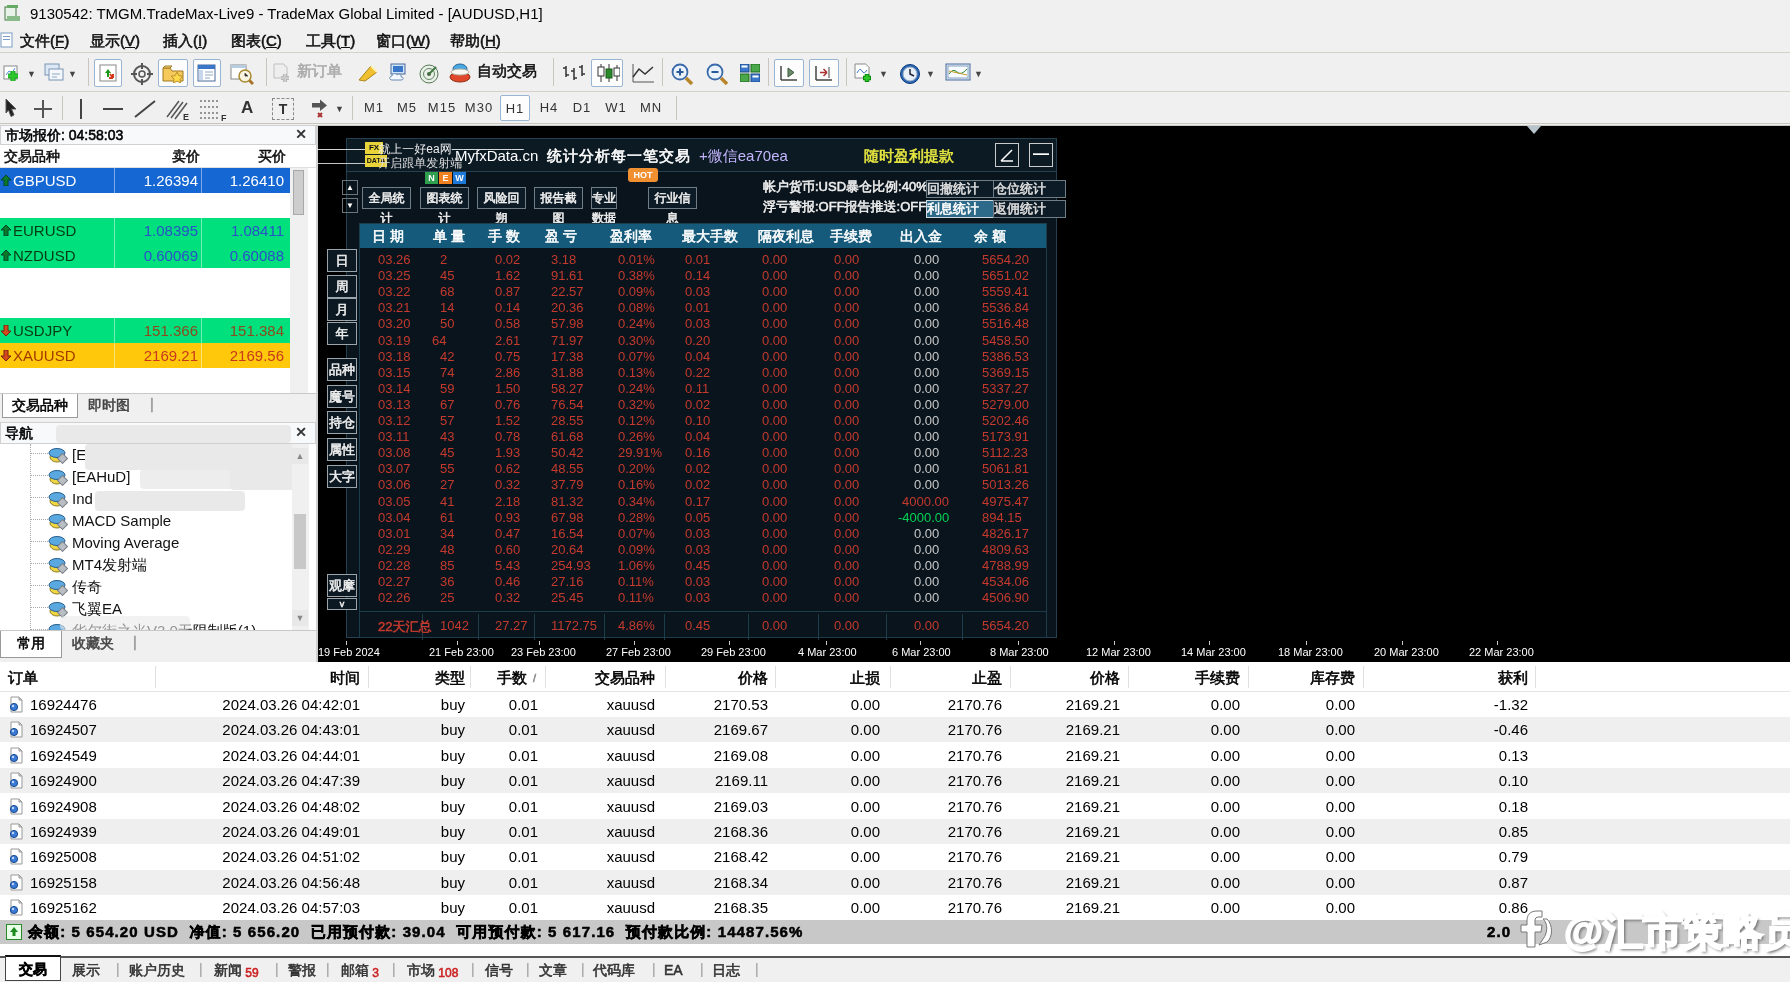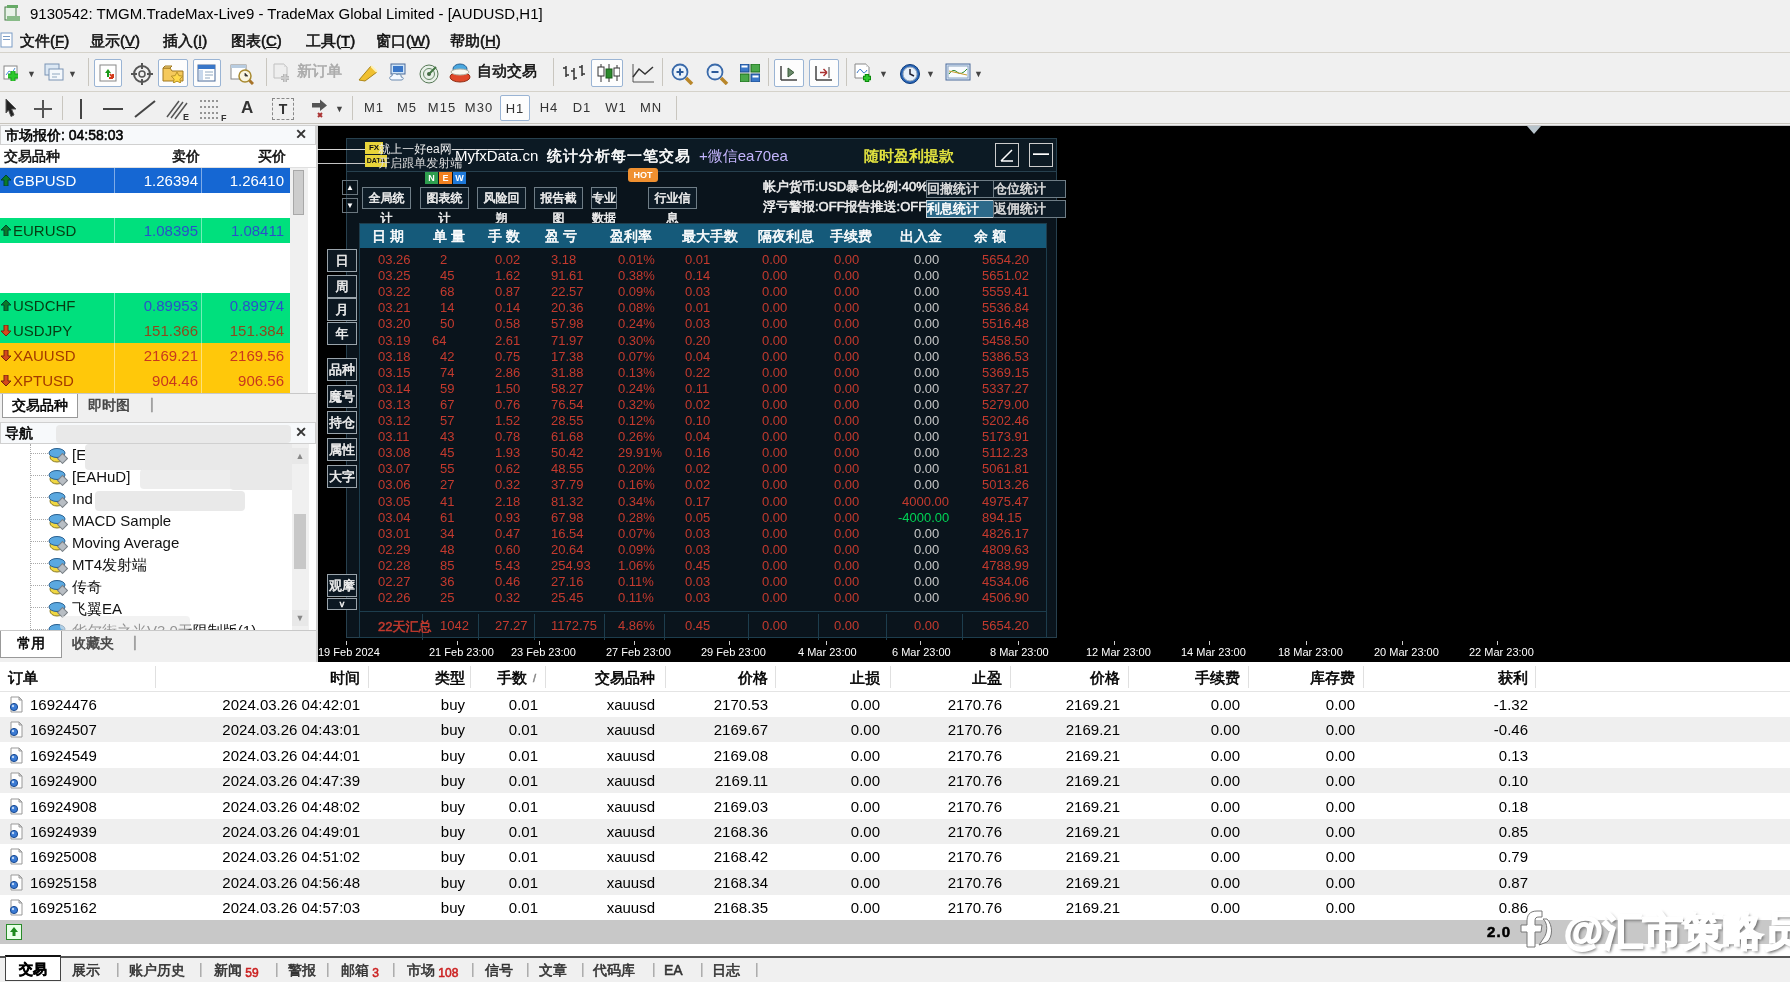--- a/index.html
+++ b/index.html
@@ -336,57 +336,47 @@
       <div class="mwrow" style="top:50px;background:#00e07d;color:#2b50c8">
         <svg class="arr" viewBox="0 0 10 11">
           <path d="M5 0 L10 5 L7 5 L7 11 L3 11 L3 5 L0 5 Z" fill="#0a7a28" stroke="#043"></path>
         </svg>
         <span class="mwname" style="color:#073b12">EURUSD</span>
         <span class="mwsell">1.08395</span>
         <span class="mwbuy">1.08411</span>
         <span class="mwdiv" style="left:114px"></span>
         <span class="mwdiv" style="left:201px"></span>
       </div>
-      <div class="mwrow" style="top:125px;background:#00e07d;color:#2b50c8">
+      <div class="mwrow" style="top:75px;background:#00e07d;color:#2b50c8">
         <svg class="arr" viewBox="0 0 10 11">
           <path d="M5 0 L10 5 L7 5 L7 11 L3 11 L3 5 L0 5 Z" fill="#0a7a28" stroke="#043"></path>
         </svg>
-        <span class="mwname" style="color:#073b12">USDCHF</span>
-        <span class="mwsell">0.89953</span>
-        <span class="mwbuy">0.89974</span>
+        <span class="mwname" style="color:#073b12">NZDUSD</span>
+        <span class="mwsell">0.60069</span>
+        <span class="mwbuy">0.60088</span>
         <span class="mwdiv" style="left:114px"></span>
         <span class="mwdiv" style="left:201px"></span>
       </div>
       <div class="mwrow" style="top:150px;background:#00e07d;color:#8c4a1e">
         <svg class="arr" viewBox="0 0 10 11">
           <path d="M5 11 L10 6 L7 6 L7 0 L3 0 L3 6 L0 6 Z" fill="#d44a1a" stroke="#721"></path>
         </svg>
         <span class="mwname" style="color:#073b12">USDJPY</span>
         <span class="mwsell">151.366</span>
         <span class="mwbuy">151.384</span>
         <span class="mwdiv" style="left:114px"></span>
         <span class="mwdiv" style="left:201px"></span>
       </div>
       <div class="mwrow" style="top:175px;background:#ffc80a;color:#c8381e">
         <svg class="arr" viewBox="0 0 10 11">
           <path d="M5 11 L10 6 L7 6 L7 0 L3 0 L3 6 L0 6 Z" fill="#d44a1a" stroke="#721"></path>
         </svg>
         <span class="mwname" style="color:#a33a00">XAUUSD</span>
         <span class="mwsell">2169.21</span>
         <span class="mwbuy">2169.56</span>
-        <span class="mwdiv" style="left:114px"></span>
-        <span class="mwdiv" style="left:201px"></span>
-      </div>
-      <div class="mwrow" style="top:200px;background:#ffc80a;color:#c8381e">
-        <svg class="arr" viewBox="0 0 10 11">
-          <path d="M5 11 L10 6 L7 6 L7 0 L3 0 L3 6 L0 6 Z" fill="#d44a1a" stroke="#721"></path>
-        </svg>
-        <span class="mwname" style="color:#a33a00">XPTUSD</span>
-        <span class="mwsell">904.46</span>
-        <span class="mwbuy">906.56</span>
         <span class="mwdiv" style="left:114px"></span>
         <span class="mwdiv" style="left:201px"></span>
       </div>
       <div style="position:absolute;left:290px;top:0;width:18px;height:225px;background:#f0f0f0">
         <div style="position:absolute;left:3px;top:2px;width:11px;height:45px;background:#cdcdcd;border:1px solid #a8a8a8"></div>
       </div>
     </div>
   <div class="abs" id="mwtabs">
     <div style="position:absolute;left:2px;top:0px;width:76px;height:24px;background:#fff;border:1px solid #999;border-top:none;text-align:center;line-height:22px">交易品种</div>
     <span style="position:absolute;left:88px;top:3px;color:#444">即时图</span>
@@ -1069,20 +1059,21 @@
       <span class="oc" style="left:1355px;transform:translateX(-100%)">0.00</span>
       <span class="oc" style="left:1528px;transform:translateX(-100%)">0.86</span>
     </div>
   </div>
 
 <div class="abs" id="status">
   <svg class="abs" style="left:6px;top:4px" width="16" height="16">
       <rect width="15" height="15" x="0.5" y="0.5" fill="#e8ffe8" stroke="#2a8a2a"></rect>
       <path d="M8 3 L12 8 L9.5 8 L9.5 12 L6.5 12 L6.5 8 L4 8 Z" fill="#1c8a1c"></path>
     </svg>
+  <span class="abs" style="left:28px;top:3px">余额: 5 654.20 USD&nbsp; 净值: 5 656.20&nbsp; 已用预付款: 39.04&nbsp; 可用预付款: 5 617.16&nbsp; 预付款比例: 14487.56%</span>
   <span class="abs" style="left:1487px;top:3px">2.0</span>
 </div>
 <div class="abs" style="left:0;top:944px;width:1790px;height:12px;background:#fff"></div>
 <div class="abs" id="botline"></div>
 
 <div class="abs" id="tabs">
     <div style="position:absolute;left:5px;top:-3px;width:56px;height:26px;background:#fff;border:1px solid #444;border-top:2px solid #111;text-align:center;line-height:24px;font-weight:bold;color:#000">交易</div>
     <span class="btab" style="left:72px">展示</span>
     <span class="btab" style="left:129px">账户历史</span>
     <span class="btab" style="left:214px">新闻<span class="rnum"> 59</span></span>

